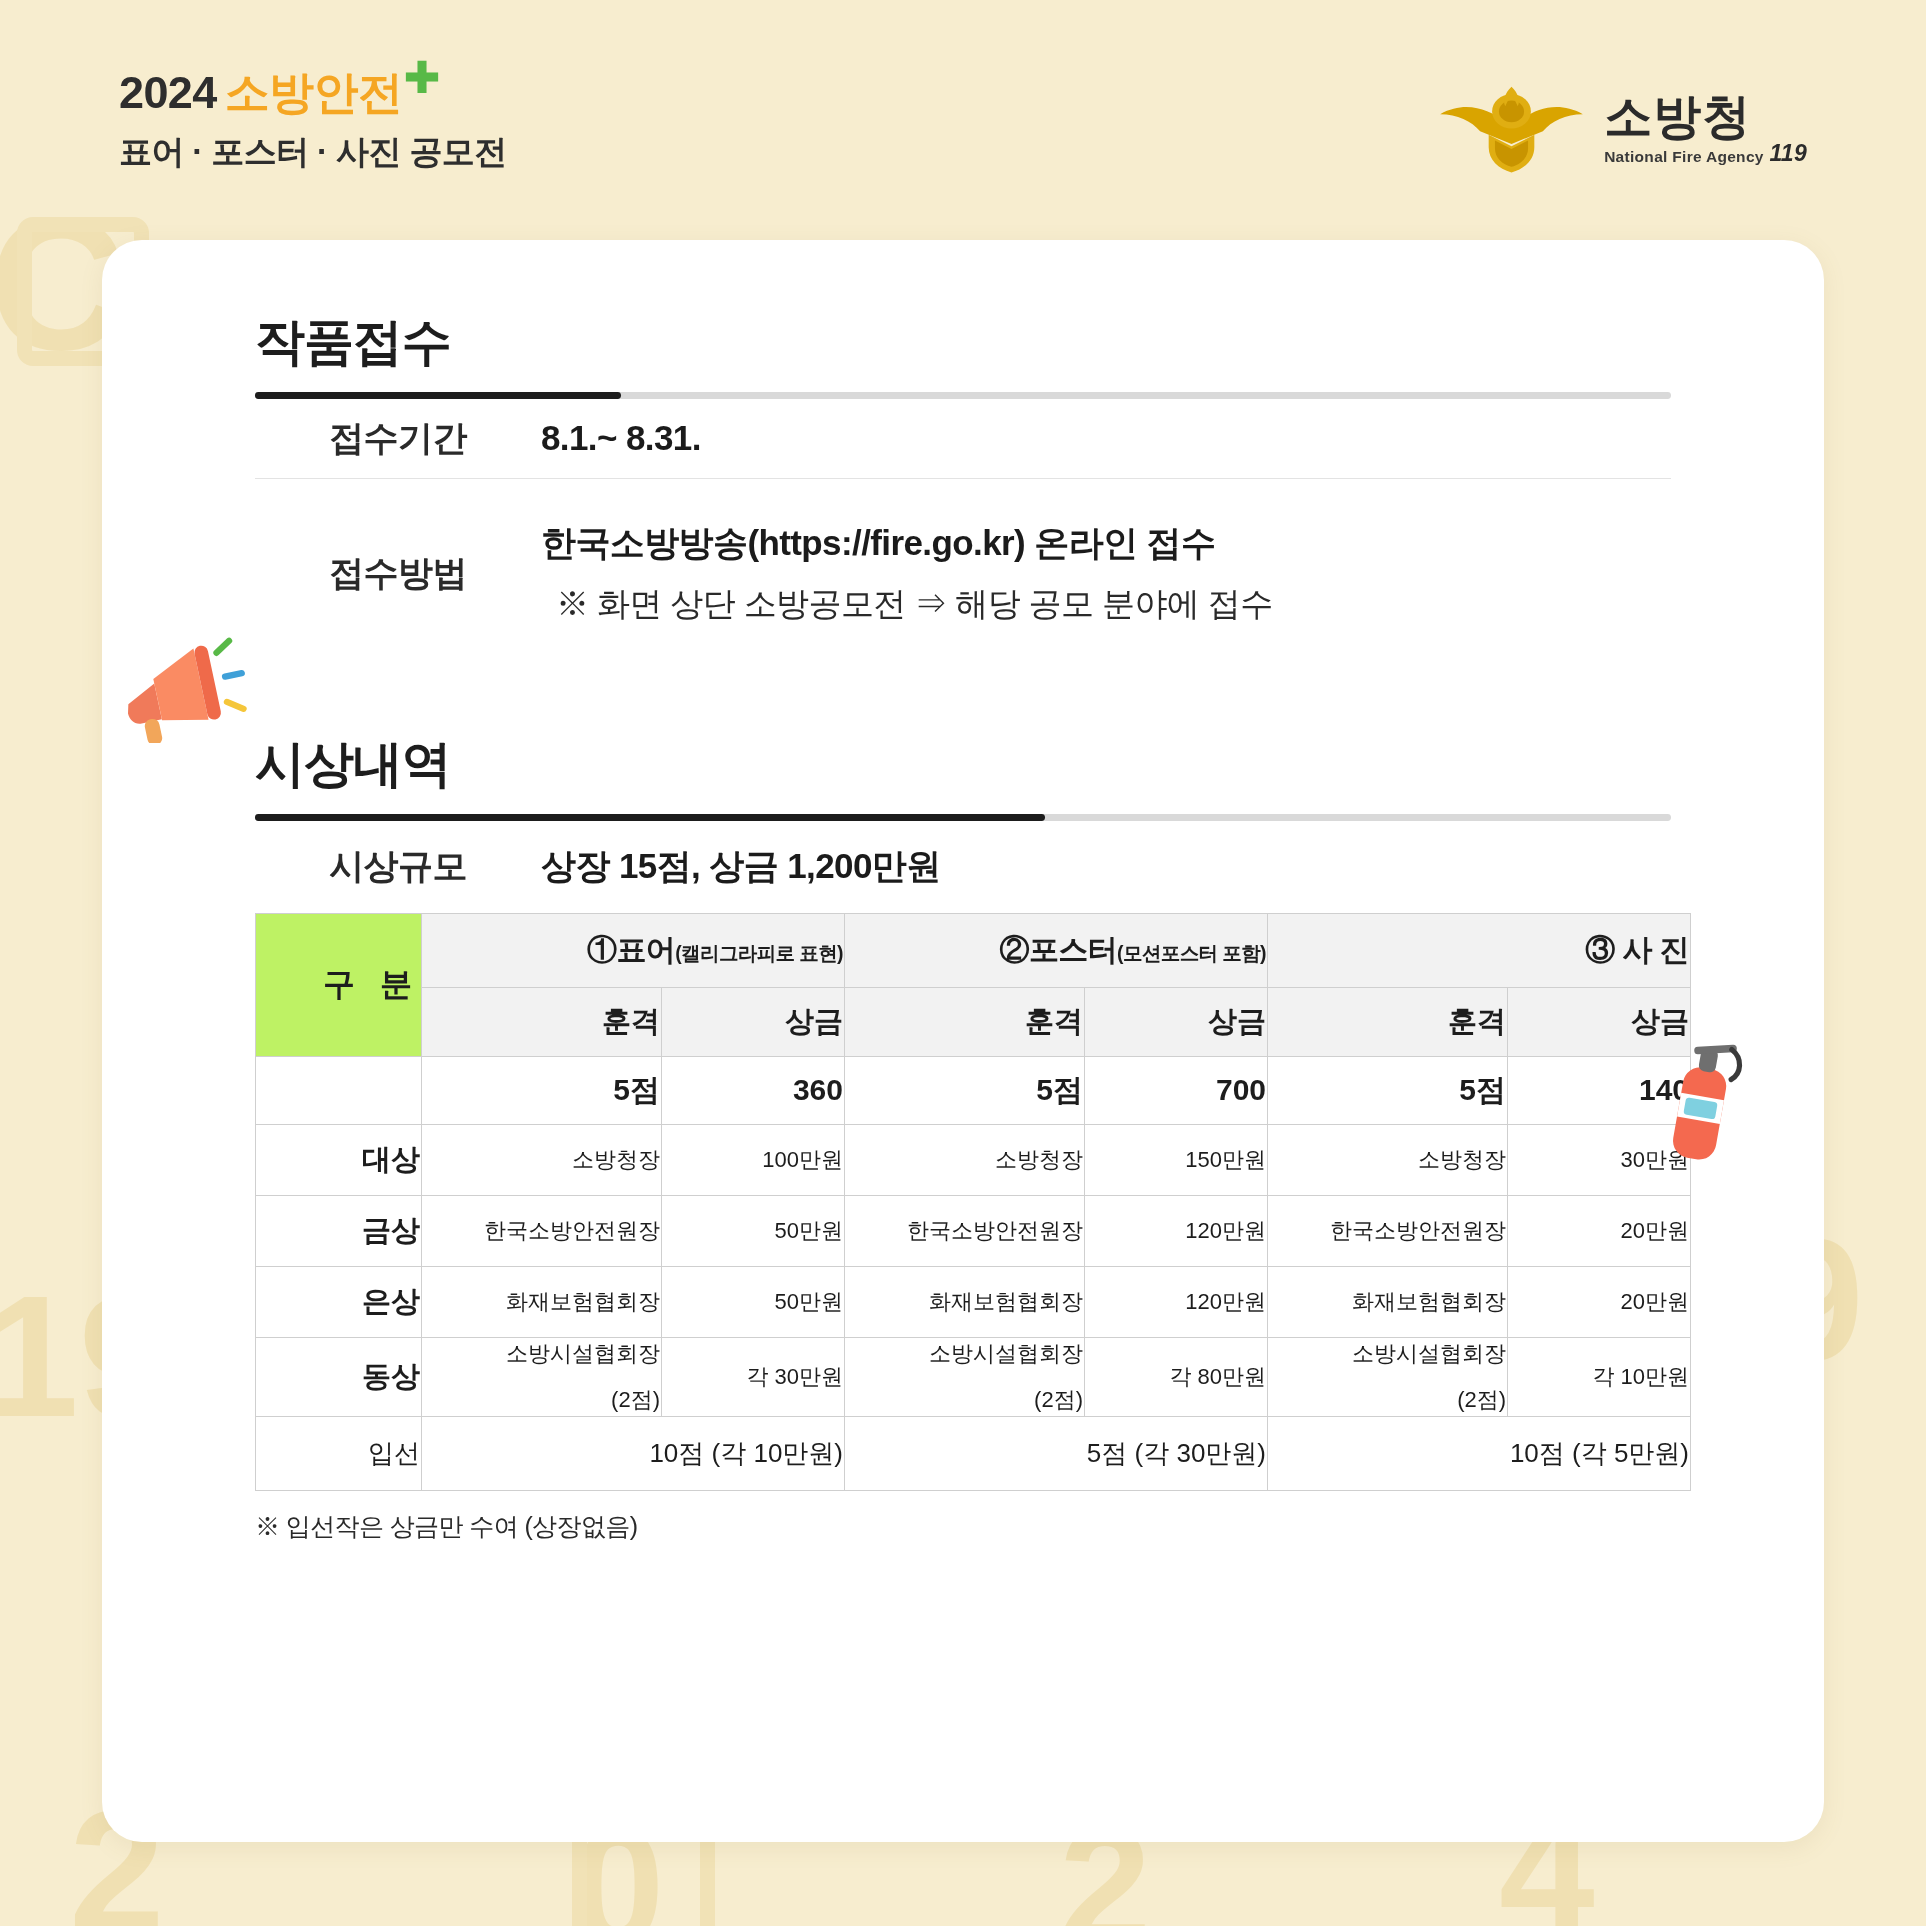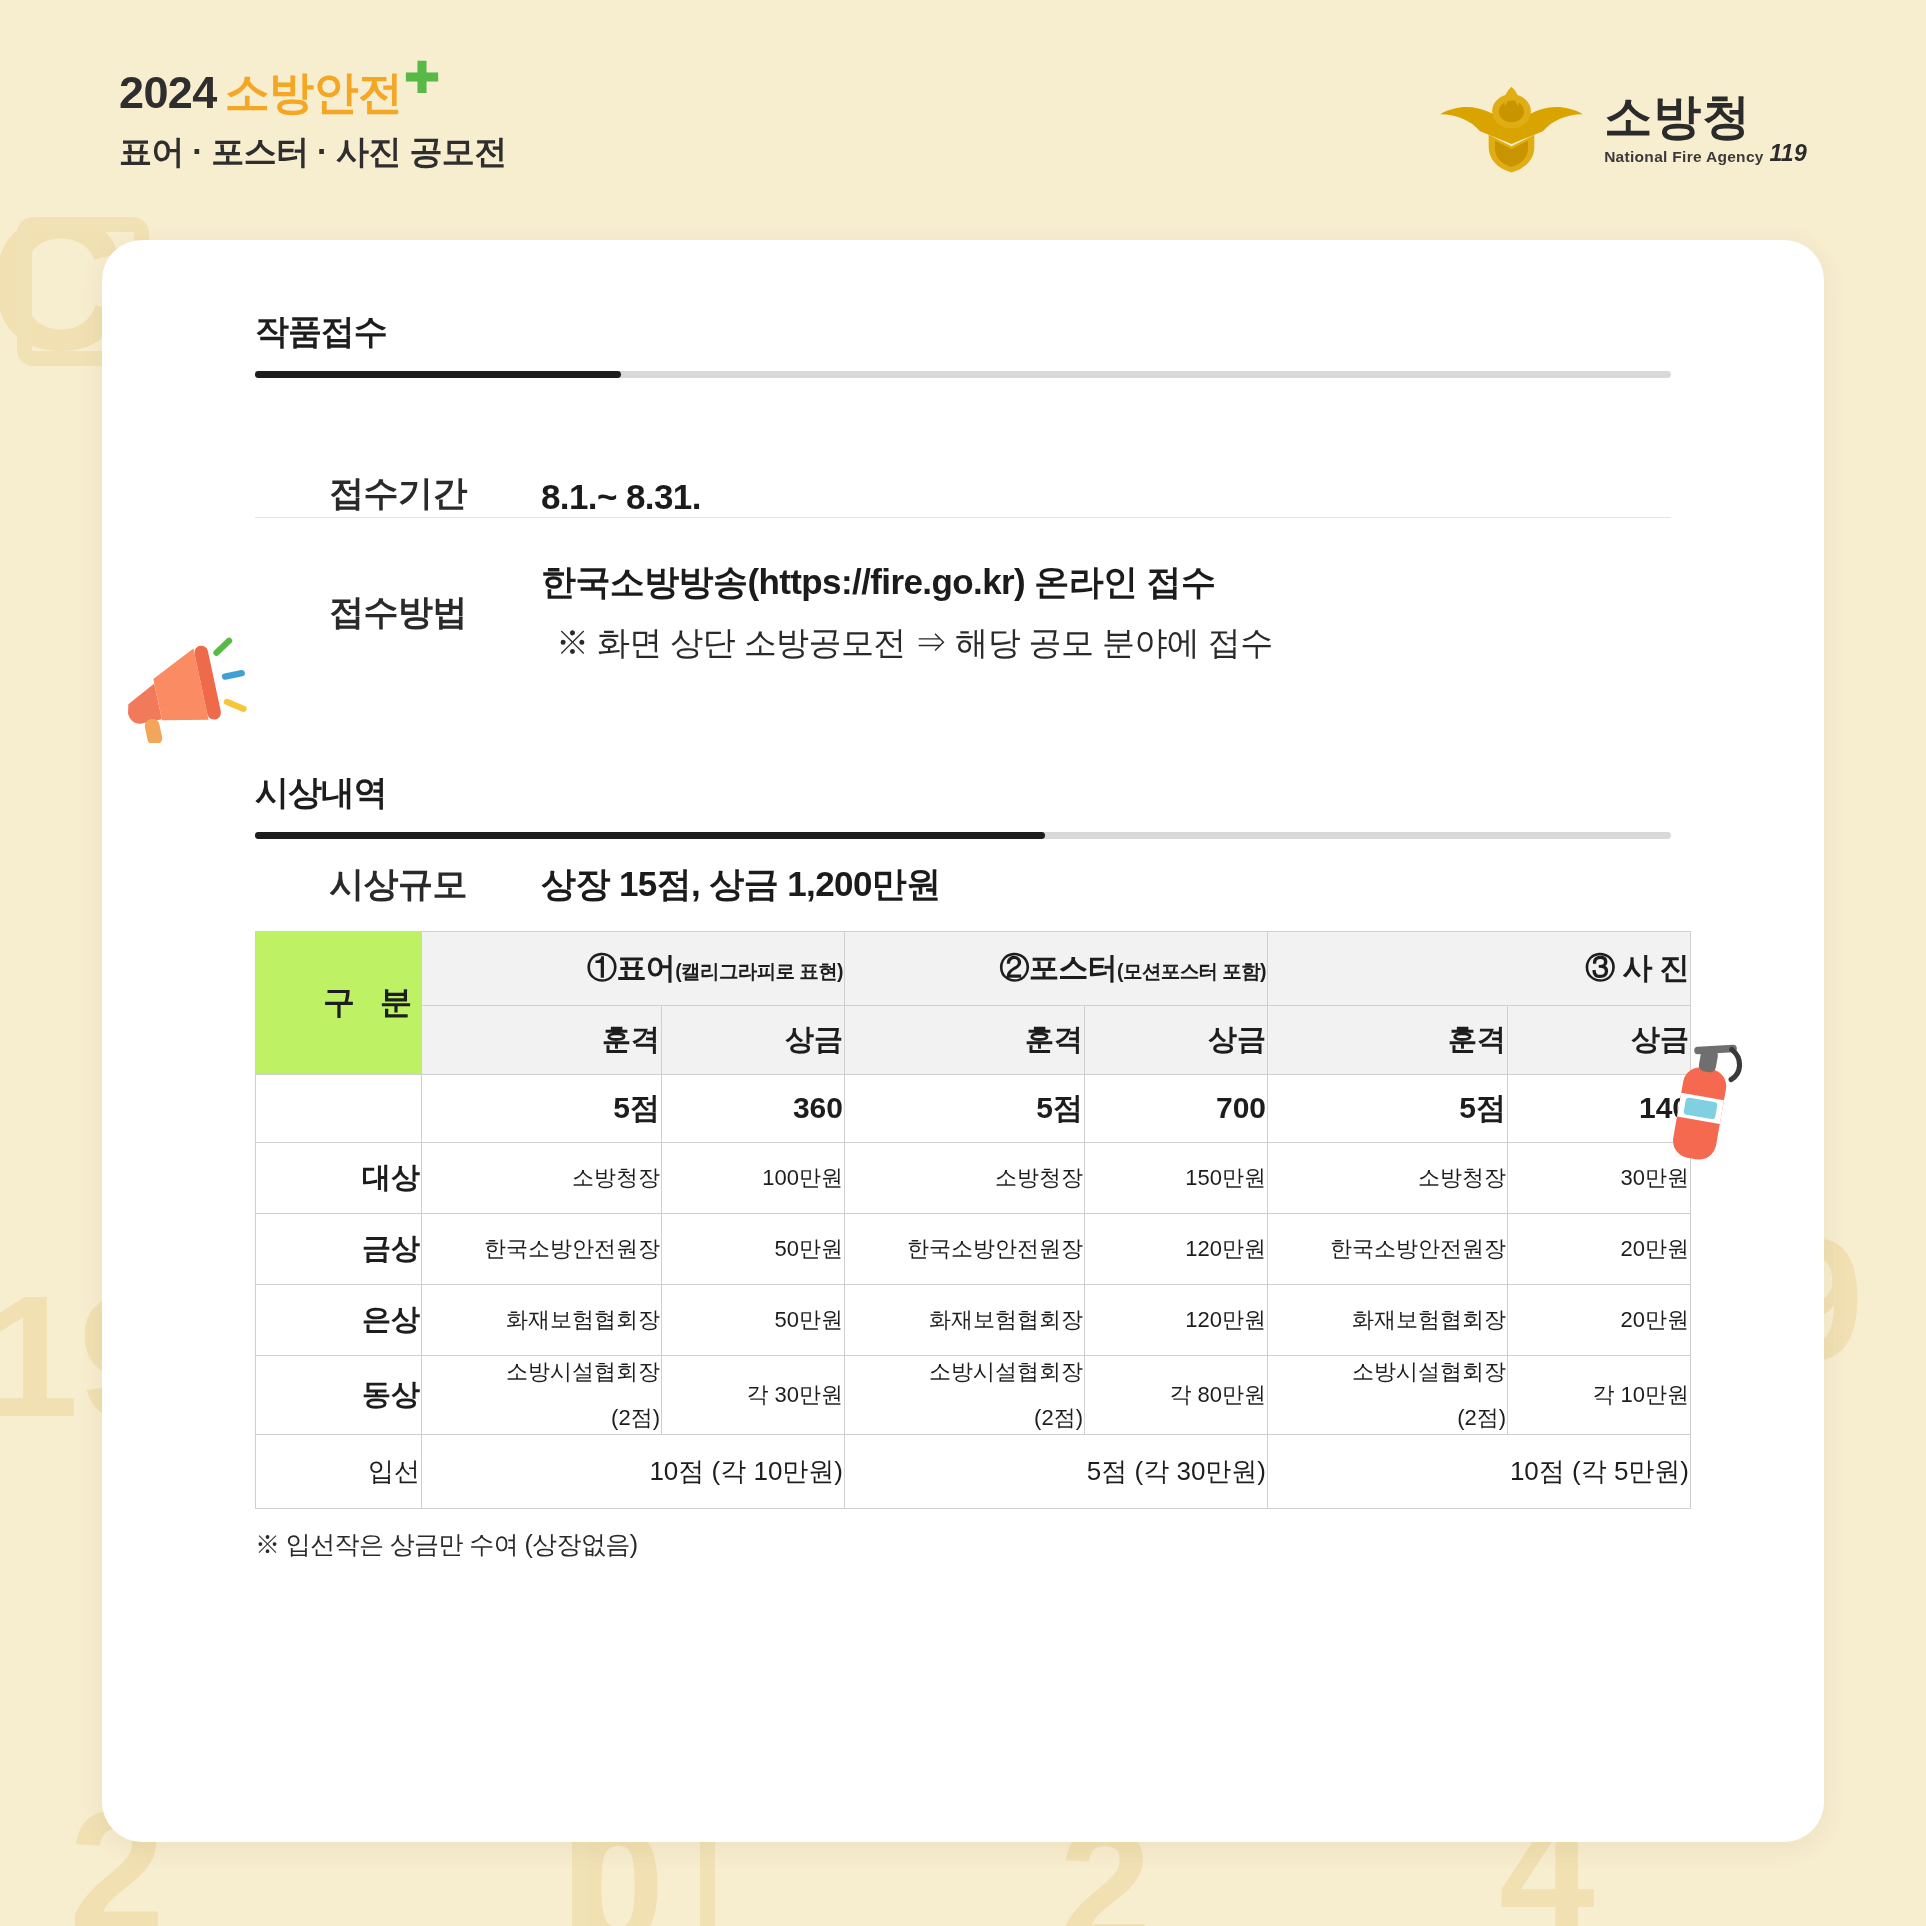--- a/index.html
+++ b/index.html
@@ -115,21 +115,21 @@
     left: 102px;
     top: 240px;
     width: 1722px;
     height: 1602px;
     background: #ffffff;
     border-radius: 40px;
     box-shadow: 0 5.7px 23px rgba(150,130,70,0.10);
   }
 
   .section-title {
-    font-size: 34px;
+    font-size: 50px;
     font-weight: 800;
     color: #1d1d1d;
     letter-spacing: -1.1px;
   }
   .title-row { padding-left: 153px; }
   .rule {
     position: relative;
     height: 6.9px;
     background: #d9d9d9;
     border-radius: 3.4px;
@@ -320,21 +320,21 @@
   </svg>
 
   <div style="padding-top:69px;">
     <div class="title-row">
       <span class="section-title">작품접수</span>
     </div>
     <div class="rule">
       <div class="fill" style="width:366px;"></div>
     </div>
 
-    <div class="kv" style="height:140px;align-items:flex-end;">
+    <div class="kv" style="height:80px;">
       <div class="kv-label">접수기간</div>
       <div class="kv-value">8.1.~ 8.31.</div>
     </div>
 
     <div class="kv" style="height:189px;">
       <div class="kv-label">접수방법</div>
       <div class="kv-value">
         <span>한국소방방송(https://fire.go.kr) 온라인 접수</span>
         <span class="sub">※ 화면 상단 소방공모전 ⇒ 해당 공모 분야에 접수</span>
       </div>

